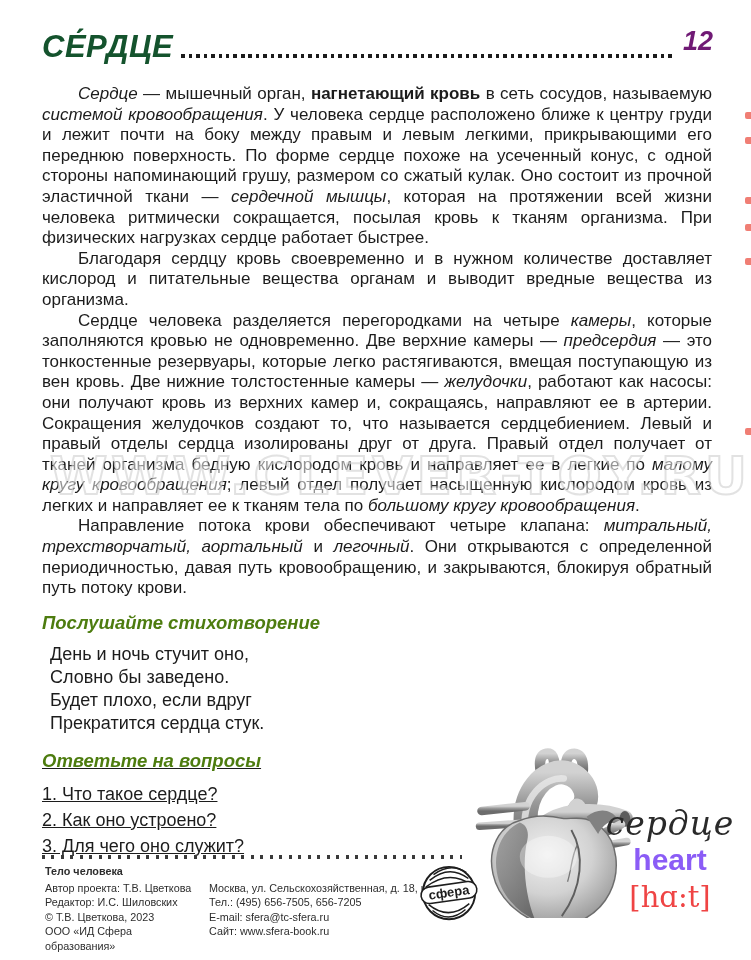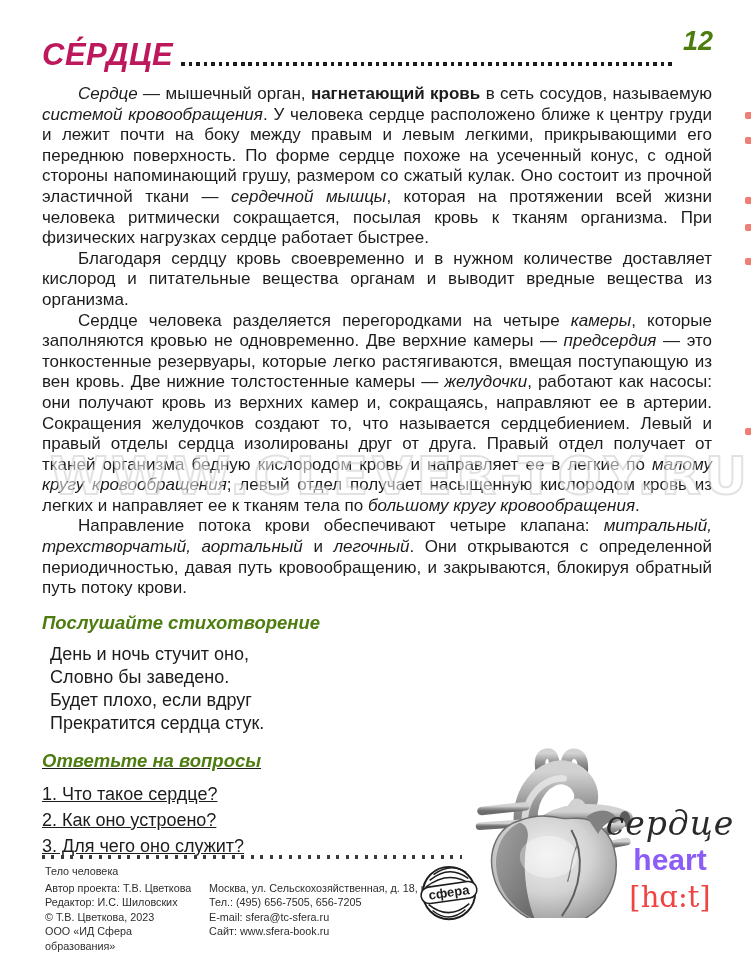--- a/index.html
+++ b/index.html
@@ -1,23 +1,23 @@
 <!DOCTYPE html>
 <html><head>
 <meta charset="utf-8">
 <style>
   html,body{margin:0;padding:0;background:#e9e9e9;}
   .page{position:relative;width:751px;height:960px;background:#ffffff;overflow:hidden;
         font-family:"Liberation Sans",sans-serif;color:#1c1c1c;}
   
   .title-row{position:absolute;top:26px;left:42px;right:38px;display:flex;align-items:flex-end;}
-  .title-row h1{margin:0;font-size:31px;font-weight:bold;font-style:italic;letter-spacing:.5px;color:#be185d;}
+  .title-row h1{margin:0;font-size:31px;font-weight:bold;font-style:italic;letter-spacing:.5px;color:#14532d;}
   .leader{flex:1;height:4px;margin:0 8px 7px 8px;
           background:repeating-linear-gradient(to right,#1b1b1b 0 3.5px,transparent 3.5px 7.5px);}
-  .pagenum{font-size:27px;font-weight:bold;font-style:italic;margin-bottom:16px;color:#4d7c0f;}
+  .pagenum{font-size:27px;font-weight:bold;font-style:italic;margin-bottom:8px;color:#701a75;}
   
   .article{position:absolute;top:84px;left:42px;width:670px;font-size:17px;line-height:20.6px;
            text-align:justify;}
   .article p{margin:0;text-indent:36px;}
   .it{font-style:italic;}
   .bd{font-weight:bold;}
   
   .watermark{position:absolute;top:446px;left:0;width:100%;text-align:right;z-index:6;
              font-size:52px;font-weight:bold;letter-spacing:4px;font-family:"DejaVu Sans",sans-serif;
              color:rgba(255,255,255,0.05);-webkit-text-stroke:2px rgba(185,185,185,0.42);
@@ -35,21 +35,21 @@
   .heart-fig{position:absolute;top:746px;left:460px;width:195px;height:172px;}
   .vocab{position:absolute;top:806px;right:6px;width:150px;text-align:center;z-index:3;}
   .vocab .ru{font-family:"DejaVu Serif",serif;font-style:italic;font-size:33px;line-height:36px;
              letter-spacing:1px;color:#2a2a2a;}
   .vocab .en{font-size:30px;font-weight:bold;line-height:36px;color:#8b5cf6;}
   .vocab .tr{font-family:"DejaVu Serif",serif;font-size:29px;line-height:38px;color:#ef4444;}
   
   .foot-sep{position:absolute;top:855px;left:42px;width:420px;height:3.5px;
             background:repeating-linear-gradient(to right,#3a3a3a 0 3px,transparent 3px 9.5px);}
   .footer{position:absolute;top:864px;left:45px;width:430px;font-size:10.8px;line-height:14.6px;color:#2d2d2d;}
-  .footer .series{font-weight:normal;margin-bottom:2px;}
+  .footer .series{font-weight:bold;margin-bottom:2px;}
   .foot-cols{display:flex;}
   .foot-col1{width:150px;}
   .foot-col2{margin-left:14px;}
   .logo{position:absolute;top:862px;left:418px;width:62px;height:62px;}
   
   .edge-mark{position:absolute;right:0;width:6px;height:7px;background:#ee7065;opacity:.9;
              border-radius:2px 0 0 2px;}
 </style>
 </head>
 <body>

